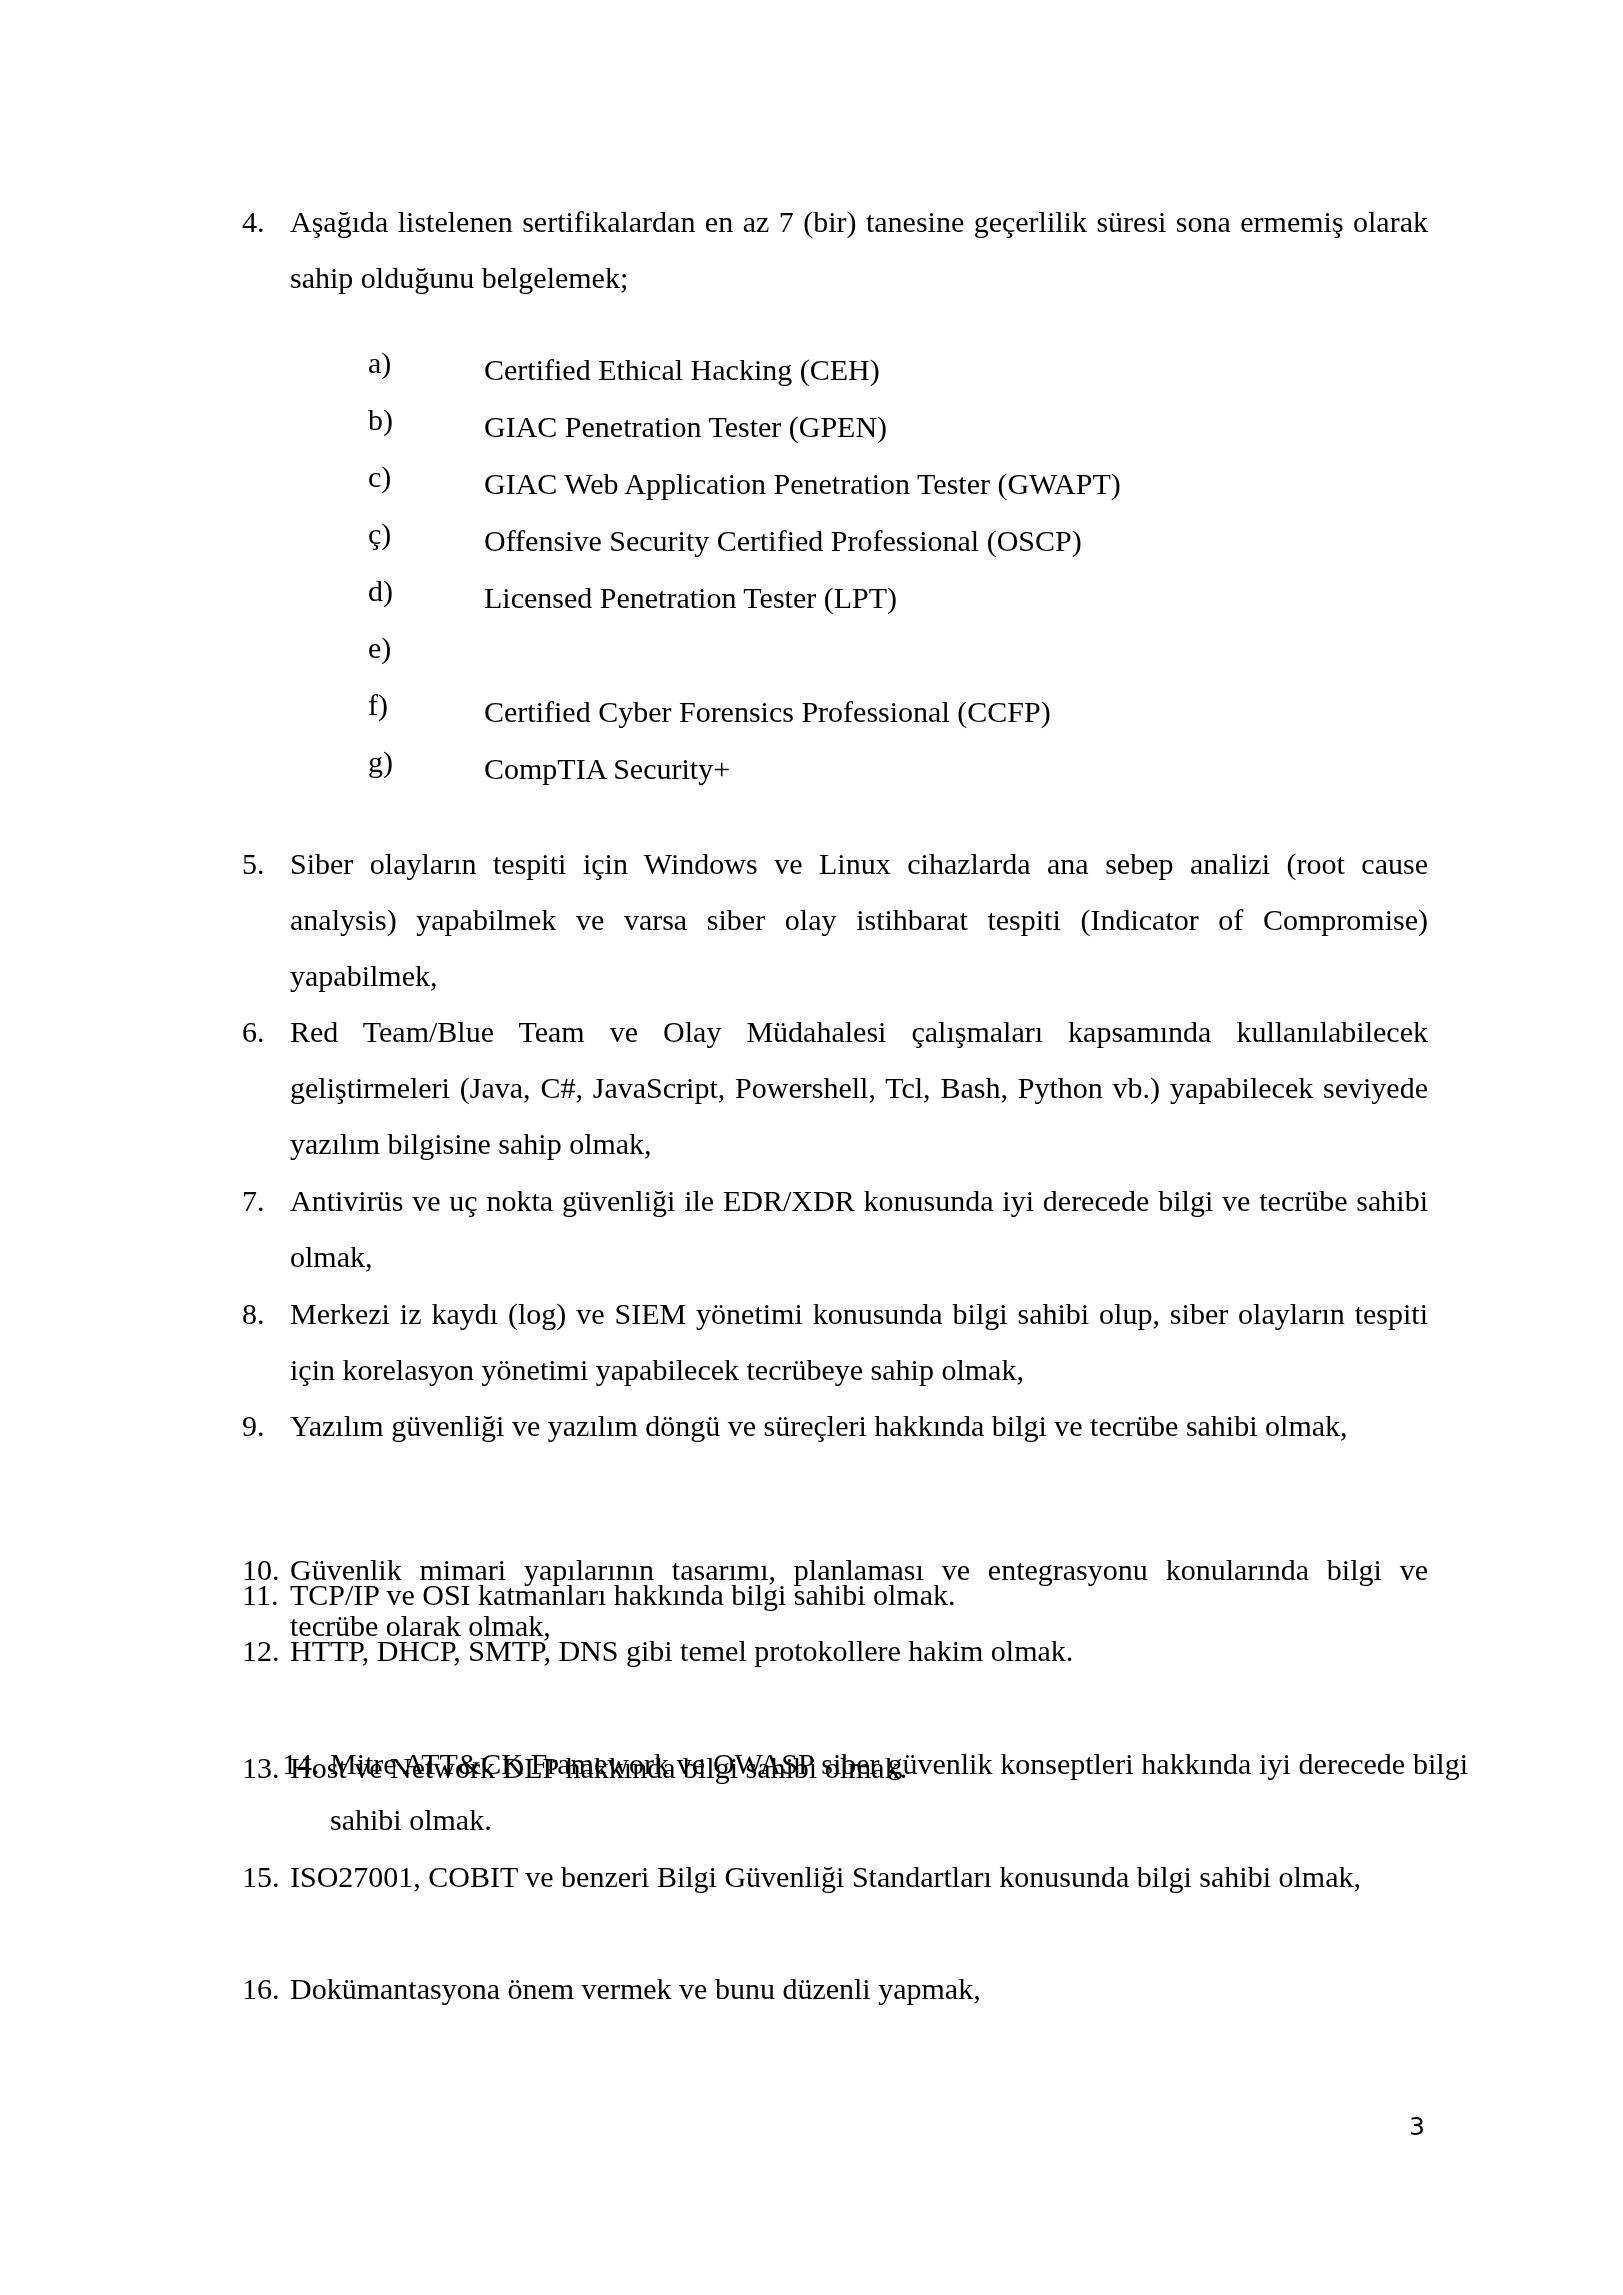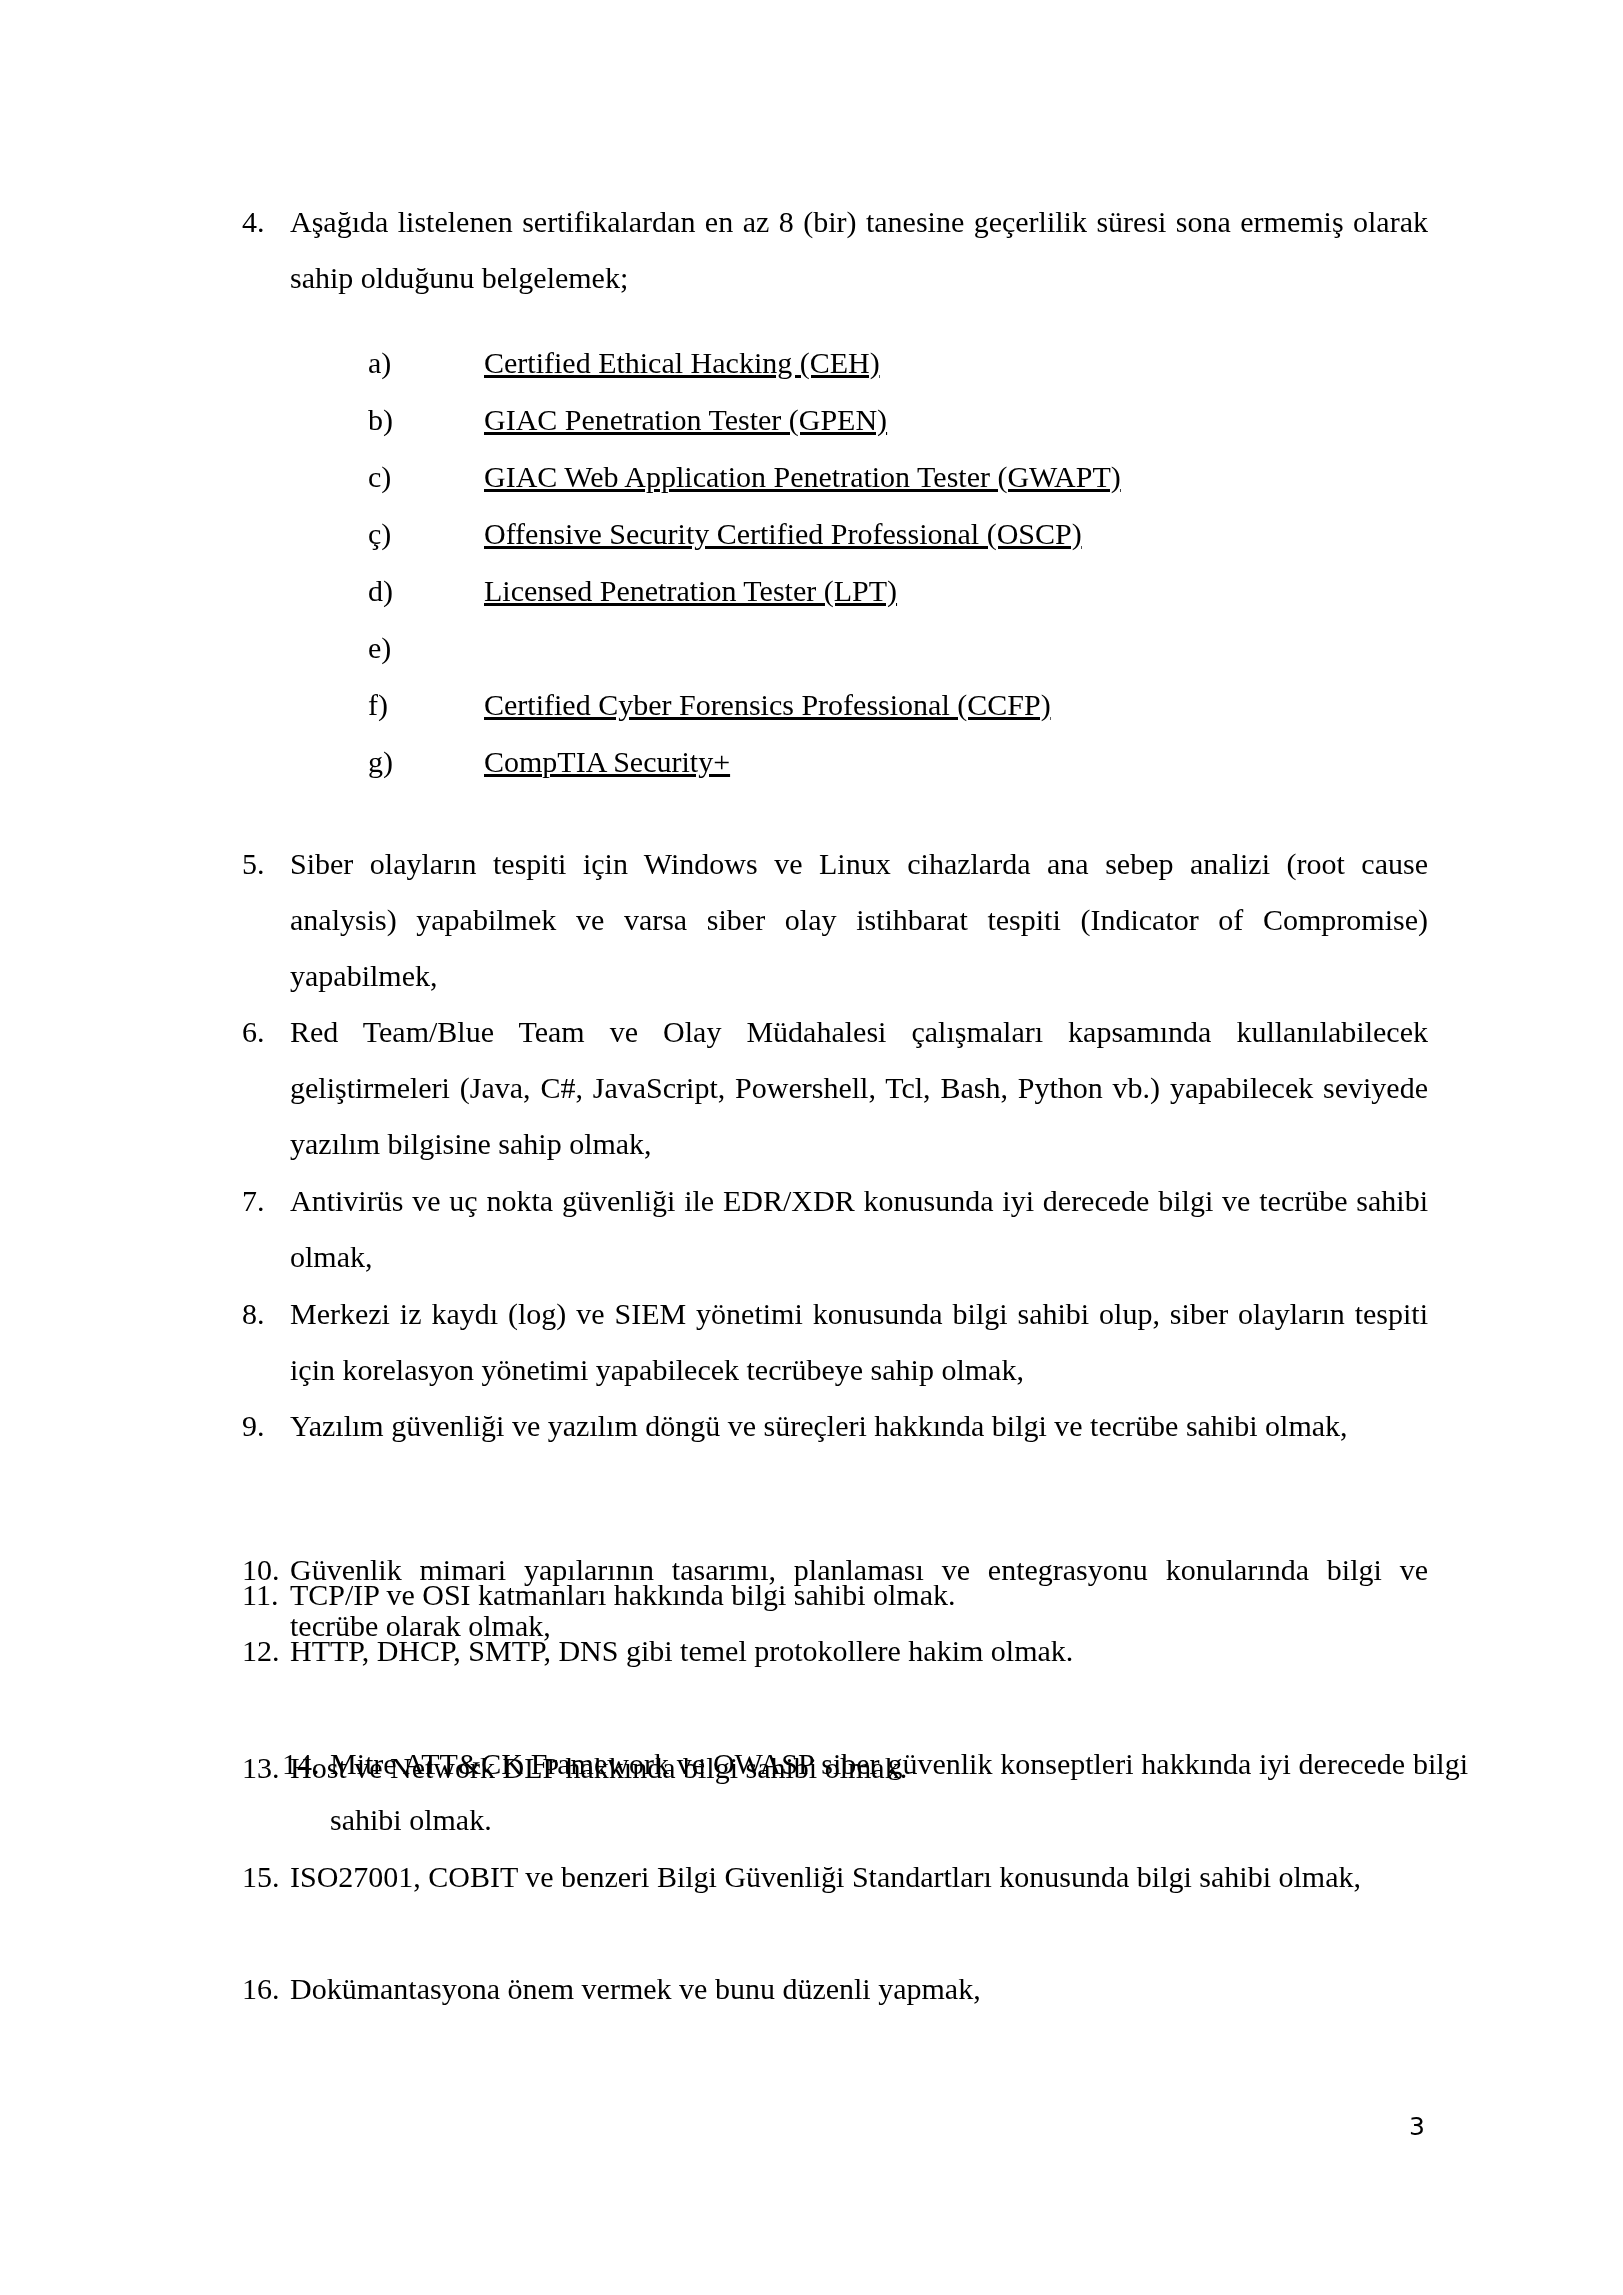--- a/index.html
+++ b/index.html
@@ -54,40 +54,39 @@
       white-space: nowrap;
     }
     .sub .letter {
       position: absolute;
       left: 0;
       top: 0;
     }
     .sub .cert {
       position: absolute;
       left: 116px;
-      top: 0;
-      text-decoration: underline;
+      top: 7px;
     }
     .page-number {
       position: absolute;
       left: 1409px;
       top: 2110px;
       font-family: "DejaVu Sans", "Liberation Sans", sans-serif;
       font-size: 25px;
       line-height: 33px;
     }
   </style>
 </head>
 <body>
 
 <div class="page">
 
   <div class="item" style="top:194px;">
     <span class="num">4.</span>
-    <div class="body">Aşağıda listelenen sertifikalardan en az 8 (bir) tanesine geçerlilik süresi sona ermemiş olarak sahip olduğunu belgelemek;</div>
+    <div class="body">Aşağıda listelenen sertifikalardan en az 7 (bir) tanesine geçerlilik süresi sona ermemiş olarak sahip olduğunu belgelemek;</div>
   </div>
 
   <div class="sublist" style="top:334px;">
     <div class="sub">
       <span class="letter">a)</span>
       <span class="cert">Certified Ethical Hacking (CEH)</span>
     </div>
     <div class="sub">
       <span class="letter">b)</span>
       <span class="cert">GIAC Penetration Tester (GPEN)</span>

